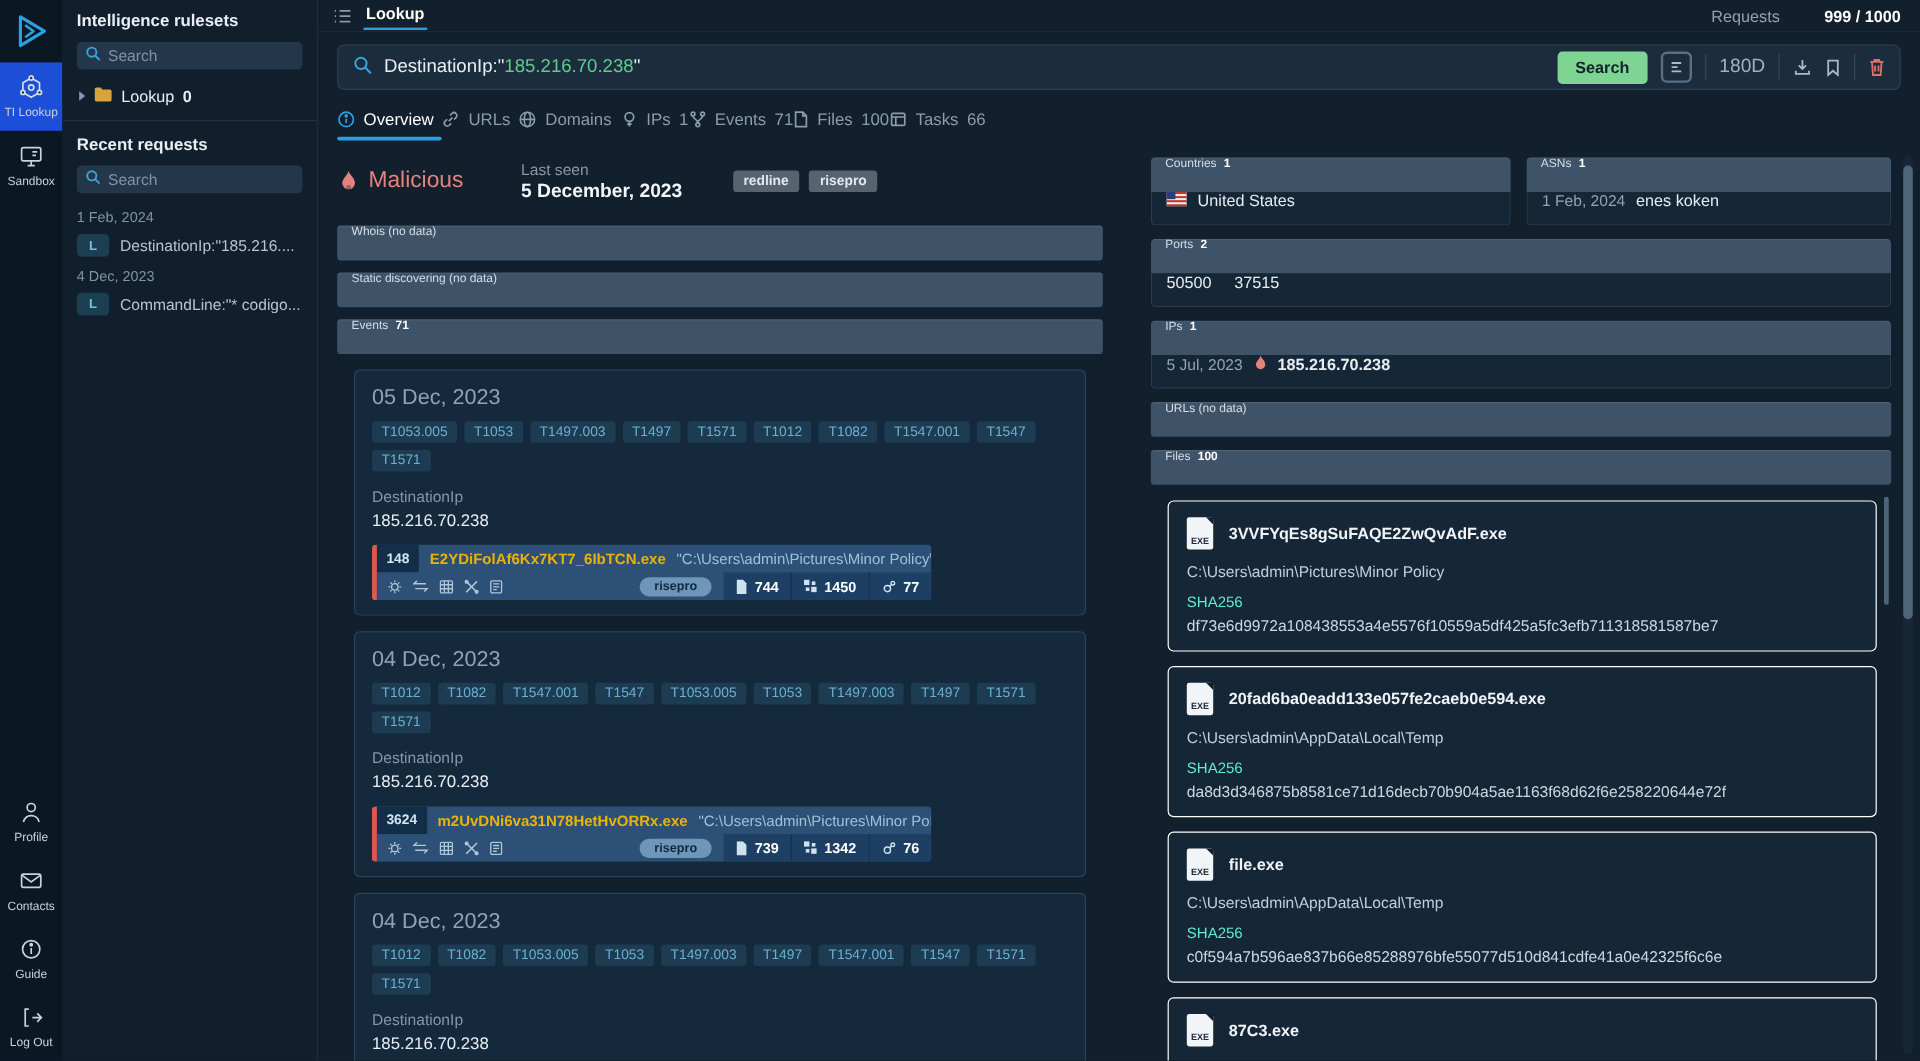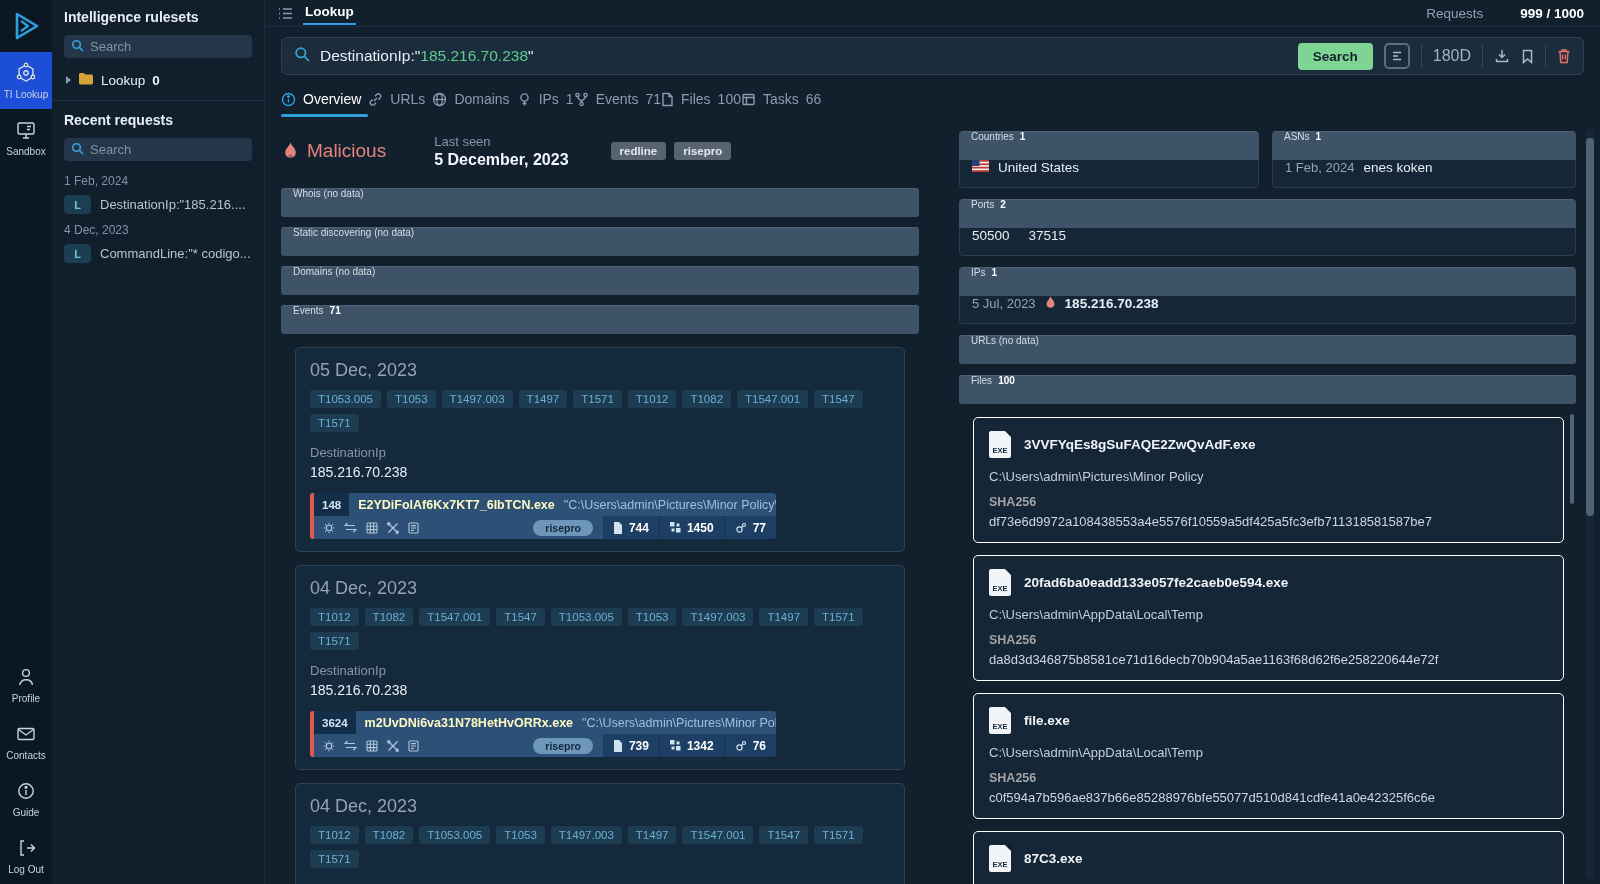--- a/index.html
+++ b/index.html
@@ -103,21 +103,21 @@
   .tcode { background:#1d3c52; color:#6bb0d4; font-size:11.5px; padding:3px 8px;
     border-radius:3px; white-space:nowrap; }
   .field-label { color:#8795a5; font-size:13px; margin-bottom:4px; }
   .field-value { color:#e9eef4; font-size:14px; margin-bottom:13px; }
   .taskbar { position:relative; background:#2c5076; border-radius:3px; overflow:hidden;
     width:466px; padding-left:4px; cursor:pointer; }
   .task-accent { position:absolute; left:0; top:0; bottom:0; width:4px; background:#e0574f; }
   .task-row1 { display:flex; align-items:center; height:23px; gap:9px; overflow:hidden; }
   .task-id { background:#132e49; color:#d6e4f0; font-size:11.5px; font-weight:700;
     padding:0 8px; align-self:stretch; display:flex; align-items:center; }
-  .task-name { color:#fef9c3; font-weight:700; font-size:12.5px; white-space:nowrap; }
+  .task-name { color:#eab308; font-weight:700; font-size:12.5px; white-space:nowrap; }
   .task-path { color:#9fc0da; font-size:12.5px; white-space:nowrap; overflow:hidden; flex:1; }
   .task-row2 { display:flex; align-items:center; height:23px; padding-left:9px; }
   .t-icons { display:flex; gap:9px; color:#c9dcec; opacity:.85; align-items:center; }
   .risepro-pill { margin-left:auto; background:#6e96b8; color:#10293f; font-size:10.5px;
     font-weight:700; padding:2px 12px; border-radius:9px; }
   .task-stats { display:flex; align-items:center; background:#1d3f63; align-self:stretch;
     margin-left:10px; color:#fff; font-size:12px; font-weight:700; }
   .stat { display:flex; align-items:center; gap:6px; padding:0 10px; height:100%; }
   .stat + .stat { border-left:1px solid #16314e; }
 
@@ -141,21 +141,21 @@
   .file-card { background:#152637; border:1px solid #ffffff; border-radius:5px;
     padding:13px 15px; margin-bottom:12px; cursor:pointer; }
   .file-head { display:flex; align-items:center; gap:13px; margin-bottom:11px; }
   .exe-icon { width:22px; height:27px; background:#f2f5f7; border-radius:2px; position:relative;
     color:#16293c; font-size:7.5px; font-weight:700; display:flex; align-items:flex-end;
     justify-content:center; padding-bottom:3px; }
   .exe-icon::after { content:""; position:absolute; top:0; right:0; border-left:6px solid transparent;
     border-top:6px solid #121f2d; }
   .file-name { color:#f0f4f8; font-size:13.5px; font-weight:700; }
   .file-path { color:#c2cfdb; font-size:13px; margin-bottom:11px; }
-  .hash-label { color:#a3a3a3; font-size:12.5px; margin-bottom:5px;font-weight:bold; }
+  .hash-label { color:#5eead4; font-size:12.5px; margin-bottom:5px; }
   .hash { color:#ccd7e2; font-size:13px; }
   .files-scroll { position:absolute; right:2px; top:10px; width:4px; height:90px;
     background:#4e6479; border-radius:2px; }
 
   
   .page-scrollbar { position:absolute; right:6px; top:130px; bottom:6px; width:8px;
     background:#182736; border-radius:4px; }
   .page-scrollbar .thumb { position:absolute; top:8px; left:0; width:8px; height:378px;
     background:#4e6479; border-radius:4px; }
 </style>
@@ -415,21 +415,20 @@
             <div class="ls-value">5 December, 2023</div>
           </span>
           <span class="tags">
             <span class="tag-pill">redline</span>
             <span class="tag-pill">risepro</span>
           </span>
         </div>
 
         <div class="sec-header mb10">Whois (no data)</div>
         <div class="sec-header mb10">Static discovering (no data)</div>
-        <div class="sec-header mb10">Domains (no data)</div>
 
         <div class="events-section">
           <div class="sec-header">
             <span>Events</span>
             <b>71</b>
           </div>
           <div class="events-body">
 
             <div class="event-card">
               <div class="event-date">05 Dec, 2023</div>

